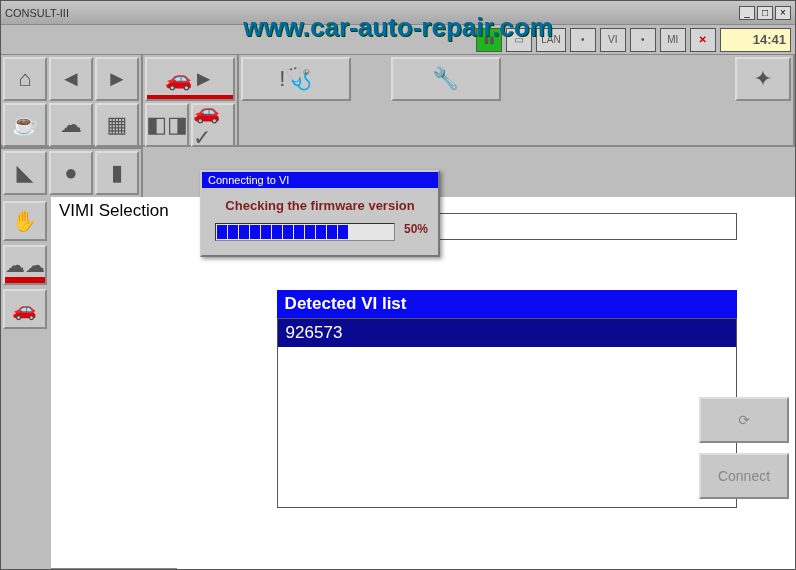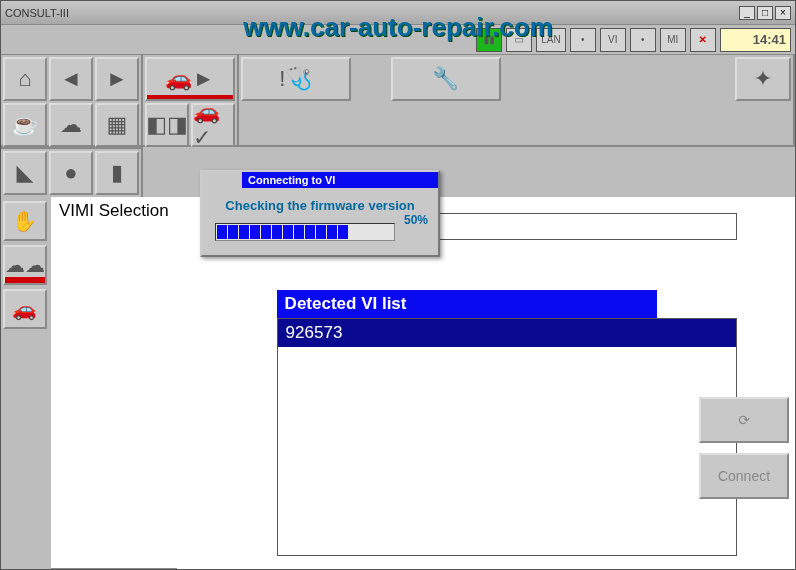--- a/index.html
+++ b/index.html
@@ -132,27 +132,27 @@
     color:#000;
     margin-bottom:50px;
     width:460px;
   }
   .section-header {
     background:#0a0af0;
     color:#fff;
     font-weight:bold;
     font-size:17px;
     padding:4px 8px;
-    width:380px;
+    width:460px;
   }
   .listbox {
     border:1px solid #555;
     background:#fff;
     width:460px;
-    height:238px;
+    height:190px;
     overflow:hidden;
   }
   .list-item {
     background:#0a0a90;
     color:#fff;
     padding:4px 8px;
     font-size:17px;
   }
   .right-buttons {
     position:absolute;
@@ -180,47 +180,46 @@
     position:absolute;
     left:200px; top:170px;
     width:240px;
     border:2px outset #ccc;
     background:#c8c8c8;
     box-shadow: 2px 2px 4px rgba(0,0,0,0.4);
   }
   .dialog-title {
     background:#0a0af0;
     color:#fff;
-    font-weight:bold;
+    font-weight:normal;
     font-size:11px;
     padding:2px 6px;
-    margin-left:40px;
   }
   .dialog-body {
     padding:10px;
     text-align:center;
     font-size:13px;
     font-weight:bold;
-    color:#0369a1;
+    color:#7f1d1d;
   }
   .progress {
     margin:10px auto 4px;
     width:180px; height:18px;
     border:1px inset #888;
     background:#e5e5e5;
     display:flex;
     align-items:center;
     gap:1px;
     padding:1px;
   }
   .prog-seg {
     width:10px; height:14px;
     background:#0a0af0;
   }
-  .prog-row { display:flex; justify-content:center; gap:6px; }
+  .prog-row { display:flex; align-items:center; justify-content:center; gap:6px; }
   .progress-label { font-size:12px; font-weight:bold; }
   .watermark {
     position:absolute;
     left:0; right:0; top:12px;
     text-align:center;
     font-family: "Comic Sans MS", cursive, sans-serif;
     font-size:26px;
     font-weight:bold;
     color:#0369a1;
     text-shadow:1px 1px 0 #004400;

